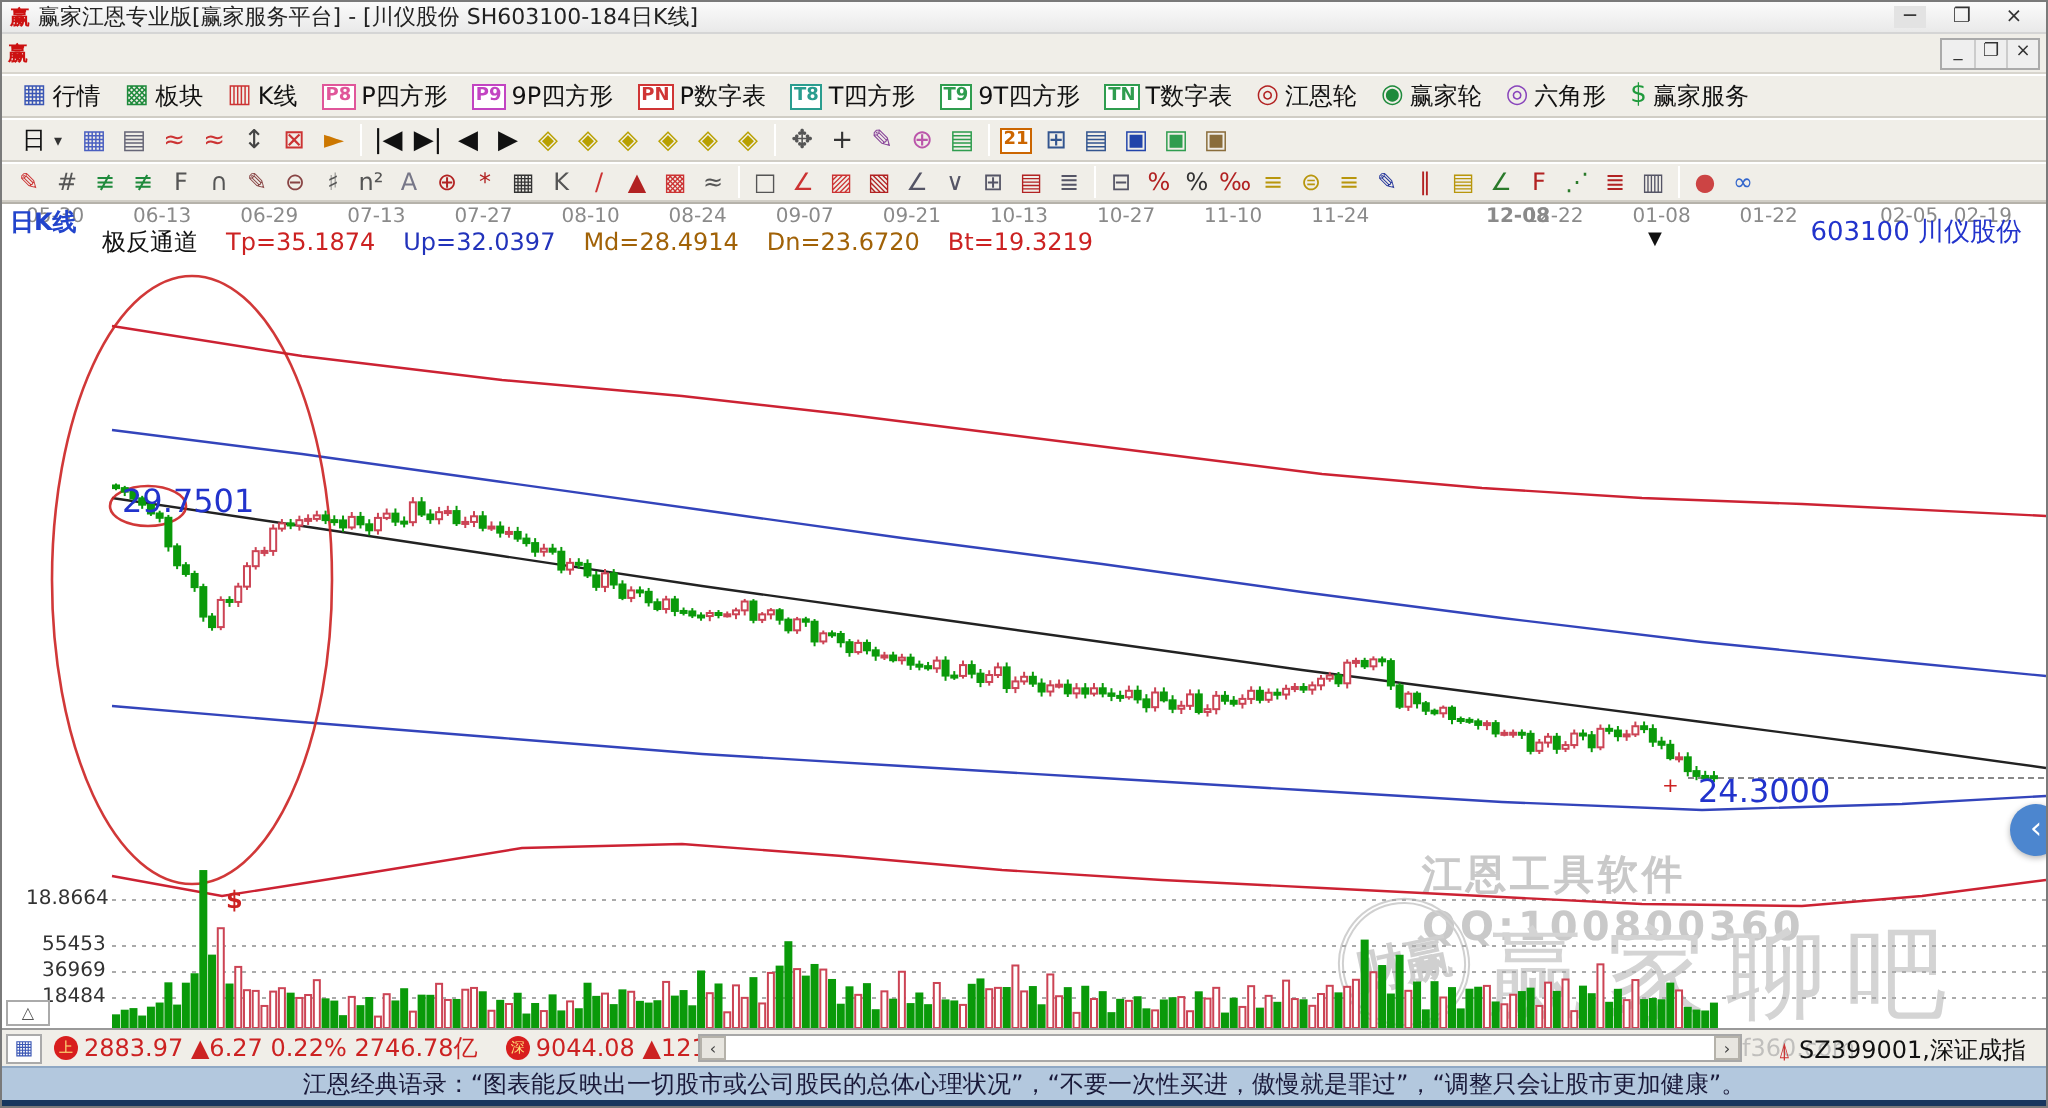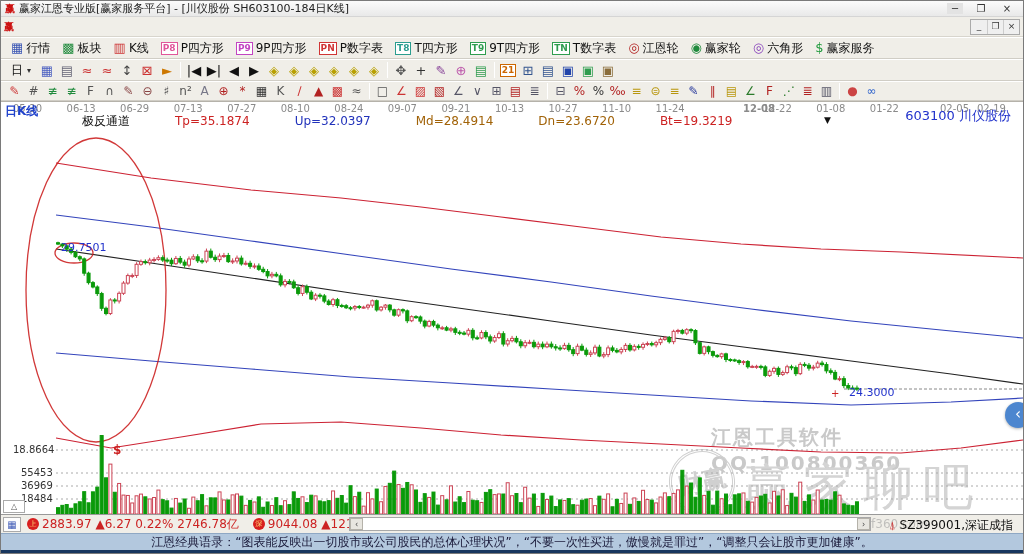--- a/index.html
+++ b/index.html
@@ -35,25 +35,25 @@
   .tb3 .ibtn { width:19px; height:16px; font-size:12px; }
   .tb-sep { width:1px; height:16px; background:#c8c5bd; border-right:1px solid #fff; margin:0 3px; }
   .caret { font-size:8px; color:#333; margin-left:1px; }
 
   
   .chart-area { position:relative; height:413px; background:#fff; border-top:1px solid #b5b2aa; overflow:hidden; }
   .dates-row { position:absolute; top:0; left:0; right:0; height:11px; z-index:3; }
   .date-lbl { position:absolute; top:1px; font-size:10px; color:#8a8a8a; }
   .kline-tab { position:absolute; top:1px; left:4px; font-size:12px; color:#2244cc; font-weight:bold; z-index:4; }
   .legend-row { position:absolute; top:11px; left:50px; height:13px; z-index:3; white-space:nowrap; }
-  .legend-row span { margin-right:14px; font-size:12px;margin-left:31px; }
+  .legend-row span { margin-right:14px; font-size:12px; }
   .stock-label { position:absolute; top:5px; right:12px; font-size:13px; color:#2233cc; z-index:3; }
   .down-marker { position:absolute; top:13px; left:823px; font-size:9px; color:#111; z-index:3; }
   #chart-svg { position:absolute; top:0; left:0; z-index:2; }
-  .px-label { position:absolute; z-index:3; font-size:11px; color:#2233cc; }
+  .px-label { position:absolute; z-index:3; font-size:16px; color:#2233cc; }
   .ax-label { position:absolute; z-index:3; font-size:10px; color:#333; }
   .dollar-mark { position:absolute; z-index:3; font-size:12px; font-weight:bold; color:#cc2222; }
   .plus-mark { position:absolute; z-index:3; font-size:10px; color:#cc2222; }
   .wm1 { position:absolute; z-index:1; font-size:20px; font-weight:bold; color:#c9c9c9; letter-spacing:2px; }
   .wm2 { position:absolute; z-index:1; font-size:50px; font-weight:normal; color:#d4d4d4; letter-spacing:10px; }
   .seal { position:absolute; z-index:1; width:66px; height:66px; border:3px double #d0d0d0; border-radius:50%; display:flex; align-items:center; justify-content:center; font-size:24px; font-weight:bold; color:#d0d0d0; transform:rotate(-12deg); }
   .nav-circle { position:absolute; z-index:5; width:26px; height:26px; border-radius:50%; background:#4c86cf; color:#fff; font-size:15px; line-height:24px; text-align:center; box-shadow:0 1px 3px rgba(0,0,0,.3); }
   .expand-btn { position:absolute; z-index:4; width:22px; height:13px; background:#fff; border:1px solid #aaa; font-size:8px; line-height:11px; text-align:center; color:#555; }
 
   

